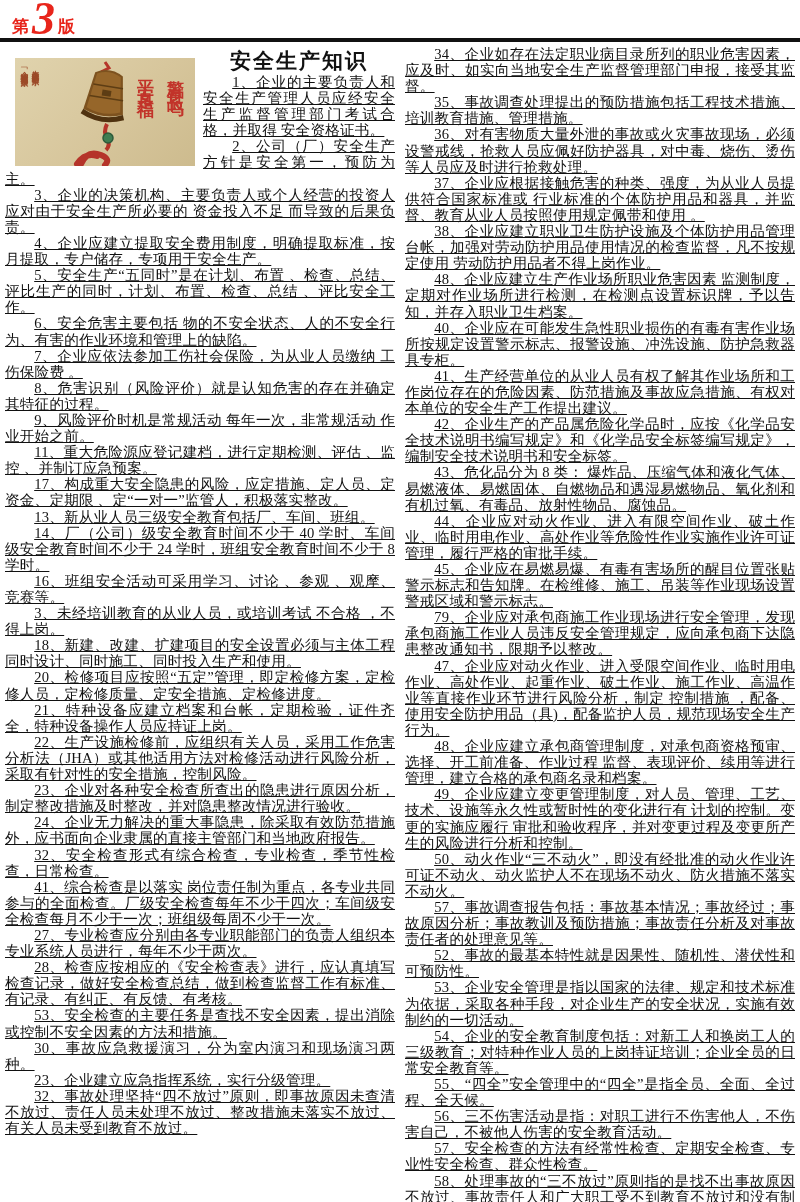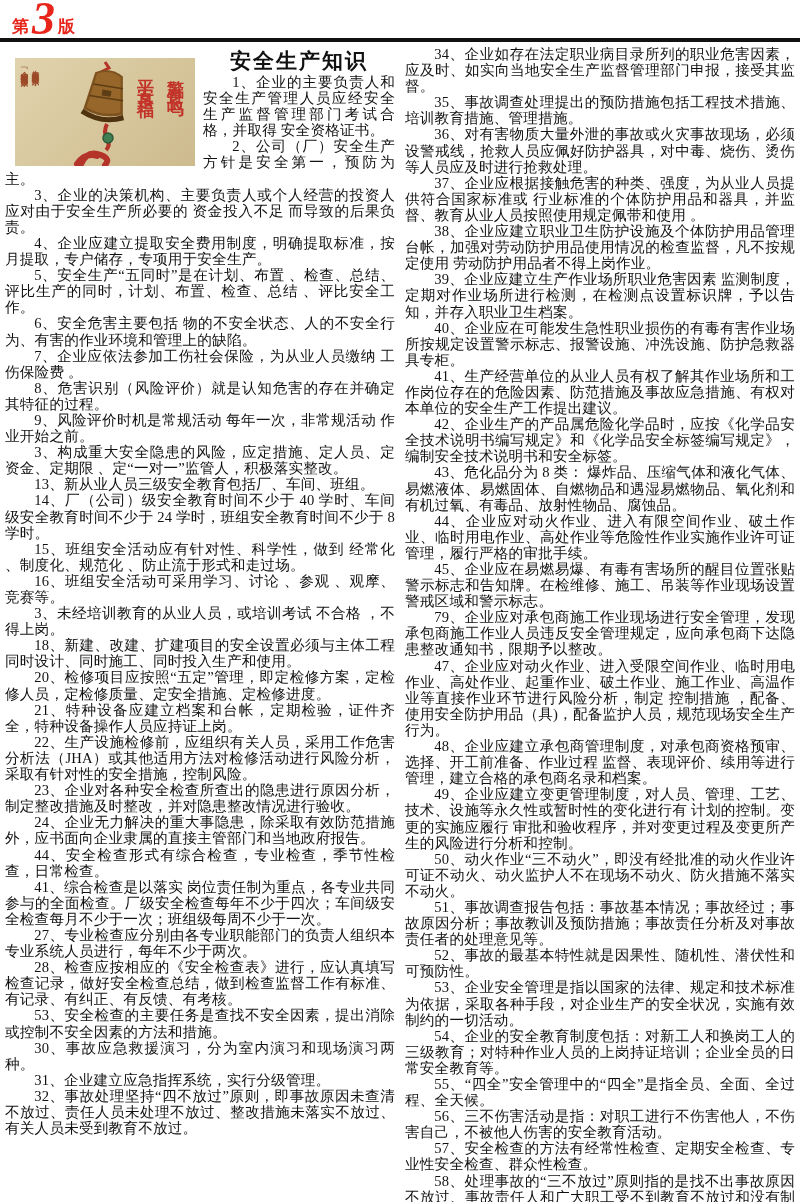--- a/index.html
+++ b/index.html
@@ -52,20 +52,21 @@
     line-height: 26px;
     margin-top: 2px;
   }
 
   .item {
     font-size: 14.6px;
     line-height: 16.1px;
     text-align: justify;
     text-indent: 2em;
     letter-spacing: 0.2px;
+    text-decoration: underline;
   }
 
   
   .poster {
     float: left;
     width: 180px;
     height: 108px;
     margin: 12px 8px 4px 10px;
     background: linear-gradient(135deg, #e0d3ad 0%, #d7c69c 55%, #cdbb8e 100%);
     position: relative;
@@ -159,63 +160,63 @@
     <div>
         <p class="item">1、企业的主要负责人和安全生产管理人员应经安全生产监督管理部门考试合格，并取得 安全资格证书。</p>
         <p class="item">2、公司（厂）安全生产方针是安全第一，预防为主。</p>
         <p class="item">3、企业的决策机构、主要负责人或个人经营的投资人应对由于安全生产所必要的 资金投入不足 而导致的后果负责。</p>
         <p class="item">4、企业应建立提取安全费用制度，明确提取标准，按月提取，专户储存，专项用于安全生产。</p>
         <p class="item">5、安全生产“五同时”是在计划、布置 、检查、总结、评比生产的同时，计划、布置、检查、总结 、评比安全工作。</p>
         <p class="item">6、安全危害主要包括 物的不安全状态、人的不安全行为、有害的作业环境和管理上的缺陷。</p>
         <p class="item">7、企业应依法参加工伤社会保险，为从业人员缴纳 工伤保险费 。</p>
         <p class="item">8、危害识别（风险评价）就是认知危害的存在并确定其特征的过程。</p>
         <p class="item">9、风险评价时机是常规活动 每年一次，非常规活动 作业开始之前。</p>
-        <p class="item">3、构成重大安全隐患的风险，应定措施、定人员、定资金、定期限 、定“一对一”监管人，积极落实整改。</p>
+        <p class="item">11、重大危险源应登记建档，进行定期检测、评估 、监控 、并制订应急预案。</p>
+        <p class="item">17、构成重大安全隐患的风险，应定措施、定人员、定资金、定期限 、定“一对一”监管人，积极落实整改。</p>
         <p class="item">13、新从业人员三级安全教育包括厂、车间、班组。</p>
         <p class="item">14、厂（公司）级安全教育时间不少于 40 学时、车间级安全教育时间不少于 24 学时，班组安全教育时间不少于 8 学时。</p>
-        <p class="item">15、班组安全活动应有针对性、科学性，做到 经常化 、制度化、规范化 、防止流于形式和走过场。</p>
         <p class="item">16、班组安全活动可采用学习、讨论 、参观 、观摩、竞赛等。</p>
         <p class="item">3、未经培训教育的从业人员，或培训考试 不合格 ，不得上岗。</p>
         <p class="item">18、新建、改建、扩建项目的安全设置必须与主体工程同时设计、同时施工、同时投入生产和使用。</p>
         <p class="item">20、检修项目应按照“五定”管理，即定检修方案，定检修人员，定检修质量、定安全措施、定检修进度。</p>
         <p class="item">21、特种设备应建立档案和台帐，定期检验，证件齐全，特种设备操作人员应持证上岗。</p>
         <p class="item">22、生产设施检修前，应组织有关人员，采用工作危害分析法（JHA）或其他适用方法对检修活动进行风险分析，采取有针对性的安全措施，控制风险。</p>
         <p class="item">23、企业对各种安全检查所查出的隐患进行原因分析，制定整改措施及时整改，并对隐患整改情况进行验收。</p>
         <p class="item">24、企业无力解决的重大事隐患，除采取有效防范措施外，应书面向企业隶属的直接主管部门和当地政府报告。</p>
-        <p class="item">44、安全检查形式有综合检查，专业检查，季节性检查，日常检查。</p>
+        <p class="item">32、安全检查形式有综合检查，专业检查，季节性检查，日常检查。</p>
         <p class="item">41、综合检查是以落实 岗位责任制为重点，各专业共同参与的全面检查。厂级安全检查每年不少于四次；车间级安全检查每月不少于一次；班组级每周不少于一次。</p>
         <p class="item">27、专业检查应分别由各专业职能部门的负责人组织本专业系统人员进行，每年不少于两次。</p>
         <p class="item">28、检查应按相应的《安全检查表》进行，应认真填写检查记录，做好安全检查总结，做到检查监督工作有标准、有记录、有纠正、有反馈、有考核。</p>
         <p class="item">53、安全检查的主要任务是查找不安全因素，提出消除或控制不安全因素的方法和措施。</p>
         <p class="item">30、事故应急救援演习，分为室内演习和现场演习两种。</p>
-        <p class="item">31、企业建立应急指挥系统，实行分级管理。</p>
+        <p class="item">23、企业建立应急指挥系统，实行分级管理。</p>
         <p class="item">32、事故处理坚持“四不放过”原则，即事故原因未查清不放过、责任人员未处理不放过、整改措施未落实不放过、有关人员未受到教育不放过。</p>
       </div>
   </div>
 
   <div class="col">
     <div>
         <p class="item">34、企业如存在法定职业病目录所列的职业危害因素，应及时、如实向当地安全生产监督管理部门申报，接受其监督。</p>
         <p class="item">35、事故调查处理提出的预防措施包括工程技术措施、培训教育措施、管理措施。</p>
         <p class="item">36、对有害物质大量外泄的事故或火灾事故现场，必须设警戒线，抢救人员应佩好防护器具，对中毒、烧伤、烫伤等人员应及时进行抢救处理。</p>
         <p class="item">37、企业应根据接触危害的种类、强度，为从业人员提供符合国家标准或 行业标准的个体防护用品和器具，并监督、教育从业人员按照使用规定佩带和使用 。</p>
         <p class="item">38、企业应建立职业卫生防护设施及个体防护用品管理台帐，加强对劳动防护用品使用情况的检查监督，凡不按规定使用 劳动防护用品者不得上岗作业。</p>
-        <p class="item">39、企业应建立生产作业场所职业危害因素 监测制度，定期对作业场所进行检测，在检测点设置标识牌，予以告知，并存入职业卫生档案。</p>
+        <p class="item">48、企业应建立生产作业场所职业危害因素 监测制度，定期对作业场所进行检测，在检测点设置标识牌，予以告知，并存入职业卫生档案。</p>
         <p class="item">40、企业应在可能发生急性职业损伤的有毒有害作业场所按规定设置警示标志、报警设施、冲洗设施、防护急救器具专柜。</p>
         <p class="item">41、生产经营单位的从业人员有权了解其作业场所和工作岗位存在的危险因素、防范措施及事故应急措施、有权对本单位的安全生产工作提出建议。</p>
         <p class="item">42、企业生产的产品属危险化学品时，应按《化学品安全技术说明书编写规定》和《化学品安全标签编写规定》，编制安全技术说明书和安全标签。</p>
         <p class="item">43、危化品分为 8 类： 爆炸品、压缩气体和液化气体、易燃液体、易燃固体、自燃物品和遇湿易燃物品、氧化剂和有机过氧、有毒品、放射性物品、腐蚀品。</p>
         <p class="item">44、企业应对动火作业、进入有限空间作业、破土作业、临时用电作业、高处作业等危险性作业实施作业许可证管理，履行严格的审批手续。</p>
         <p class="item">45、企业应在易燃易爆、有毒有害场所的醒目位置张贴警示标志和告知牌。在检维修、施工、吊装等作业现场设置警戒区域和警示标志。</p>
         <p class="item">79、企业应对承包商施工作业现场进行安全管理，发现承包商施工作业人员违反安全管理规定，应向承包商下达隐患整改通知书，限期予以整改。</p>
         <p class="item">47、企业应对动火作业、进入受限空间作业、临时用电作业、高处作业、起重作业、破土作业、施工作业、高温作业等直接作业环节进行风险分析，制定 控制措施 ，配备、使用安全防护用品（具)，配备监护人员，规范现场安全生产行为。</p>
         <p class="item">48、企业应建立承包商管理制度，对承包商资格预审、选择、开工前准备、作业过程 监督、表现评价、续用等进行管理，建立合格的承包商名录和档案。</p>
         <p class="item">49、企业应建立变更管理制度，对人员、管理、工艺、技术、设施等永久性或暂时性的变化进行有 计划的控制。变更的实施应履行 审批和验收程序，并对变更过程及变更所产生的风险进行分析和控制。</p>
         <p class="item">50、动火作业“三不动火”，即没有经批准的动火作业许可证不动火、动火监护人不在现场不动火、防火措施不落实不动火。</p>
-        <p class="item">51、事故调查报告包括：事故基本情况；事故经过；事故原因分析；事故教训及预防措施；事故责任分析及对事故责任者的处理意见等。</p>
+        <p class="item">57、事故调查报告包括：事故基本情况；事故经过；事故原因分析；事故教训及预防措施；事故责任分析及对事故责任者的处理意见等。</p>
         <p class="item">52、事故的最基本特性就是因果性、随机性、潜伏性和可预防性。</p>
         <p class="item">53、企业安全管理是指以国家的法律、规定和技术标准为依据，采取各种手段，对企业生产的安全状况，实施有效制约的一切活动。</p>
         <p class="item">54、企业的安全教育制度包括：对新工人和换岗工人的三级教育；对特种作业人员的上岗持证培训；企业全员的日常安全教育等。</p>
         <p class="item">55、“四全”安全管理中的“四全”是指全员、全面、全过程、全天候。</p>
         <p class="item">56、三不伤害活动是指：对职工进行不伤害他人，不伤害自己，不被他人伤害的安全教育活动。</p>
         <p class="item">57、安全检查的方法有经常性检查、定期安全检查、专业性安全检查、群众性检查。</p>
         <p class="item">58、处理事故的“三不放过”原则指的是找不出事故原因不放过、事故责任人和广大职工受不到教育不放过和没有制定出防范措施不放过。</p>
       </div>
   </div>
 

